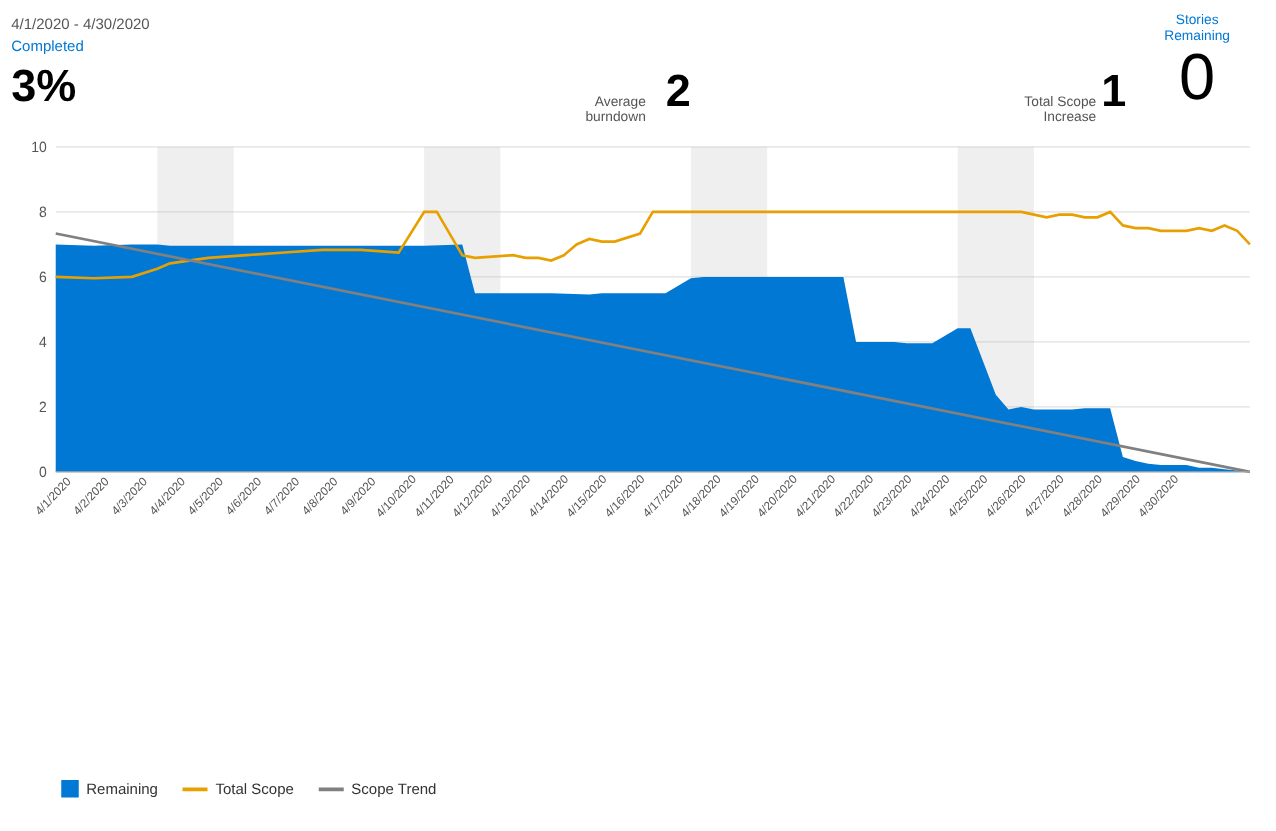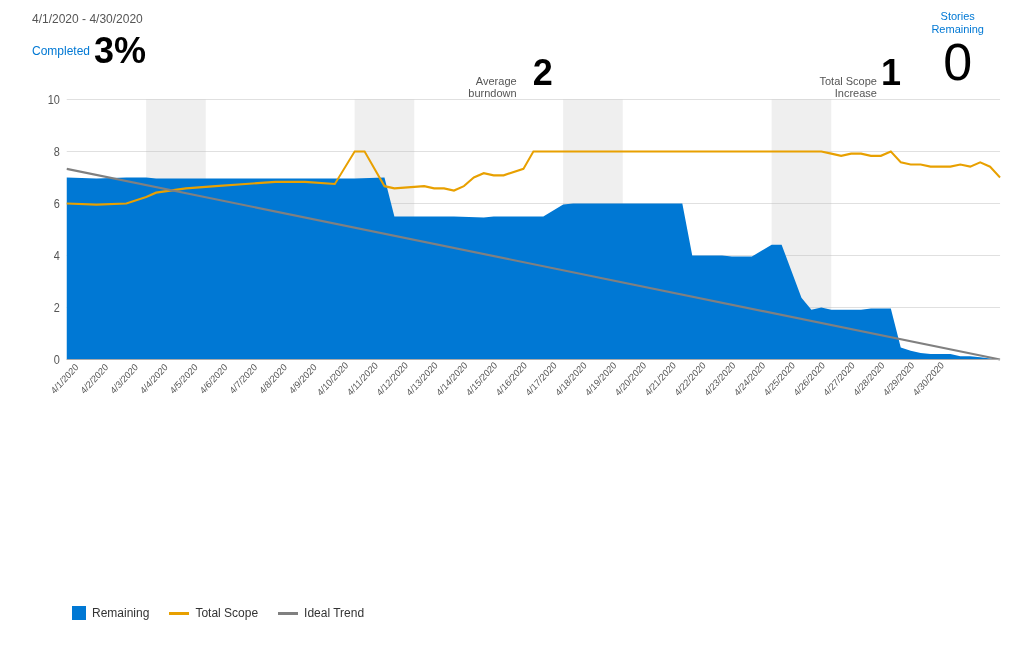--- a/index.html
+++ b/index.html
@@ -7,21 +7,21 @@
       font-family: 'Segoe UI', Arial, sans-serif;
       background: #fff;
       width: 1021px;
       height: 665px;
       overflow: hidden;
       position: relative;
     }
     .container {
       width: 1021px;
       height: 665px;
-      padding: 12px 16px 10px 32px;
+      padding: 12px 16px 10px 9px;
       position: relative;
     }
     .date-range {
       font-size: 12px;
       color: #555;
       margin-bottom: 4px;
     }
     .top-right {
       position: absolute;
       top: 10px;
@@ -41,22 +41,23 @@
     }
     .stats-row {
       display: flex;
       align-items: flex-end;
       margin-top: 4px;
       margin-bottom: 8px;
       gap: 0;
     }
     .stat-completed {
       display: flex;
-      align-items: center;
+      align-items: flex-start;
       gap: 4px;
+      flex-direction: column;
     }
     .stat-completed .label {
       font-size: 12px;
       color: #0078d4;
     }
     .stat-completed .value {
       font-size: 36px;
       font-weight: 700;
       color: #000;
     }
@@ -232,16 +233,16 @@
     <div class="legend-item">
       <div class="legend-color" style="background:#0078d4;"></div>
       <span>Remaining</span>
     </div>
     <div class="legend-item">
       <div class="legend-line" style="background:#e8a000;"></div>
       <span>Total Scope</span>
     </div>
     <div class="legend-item">
       <div class="legend-line" style="background:#808080;"></div>
-      <span>Ideal Trend</span>
+      <span>Scope Trend</span>
     </div>
   </div>
 </div>
 
 </body></html>

